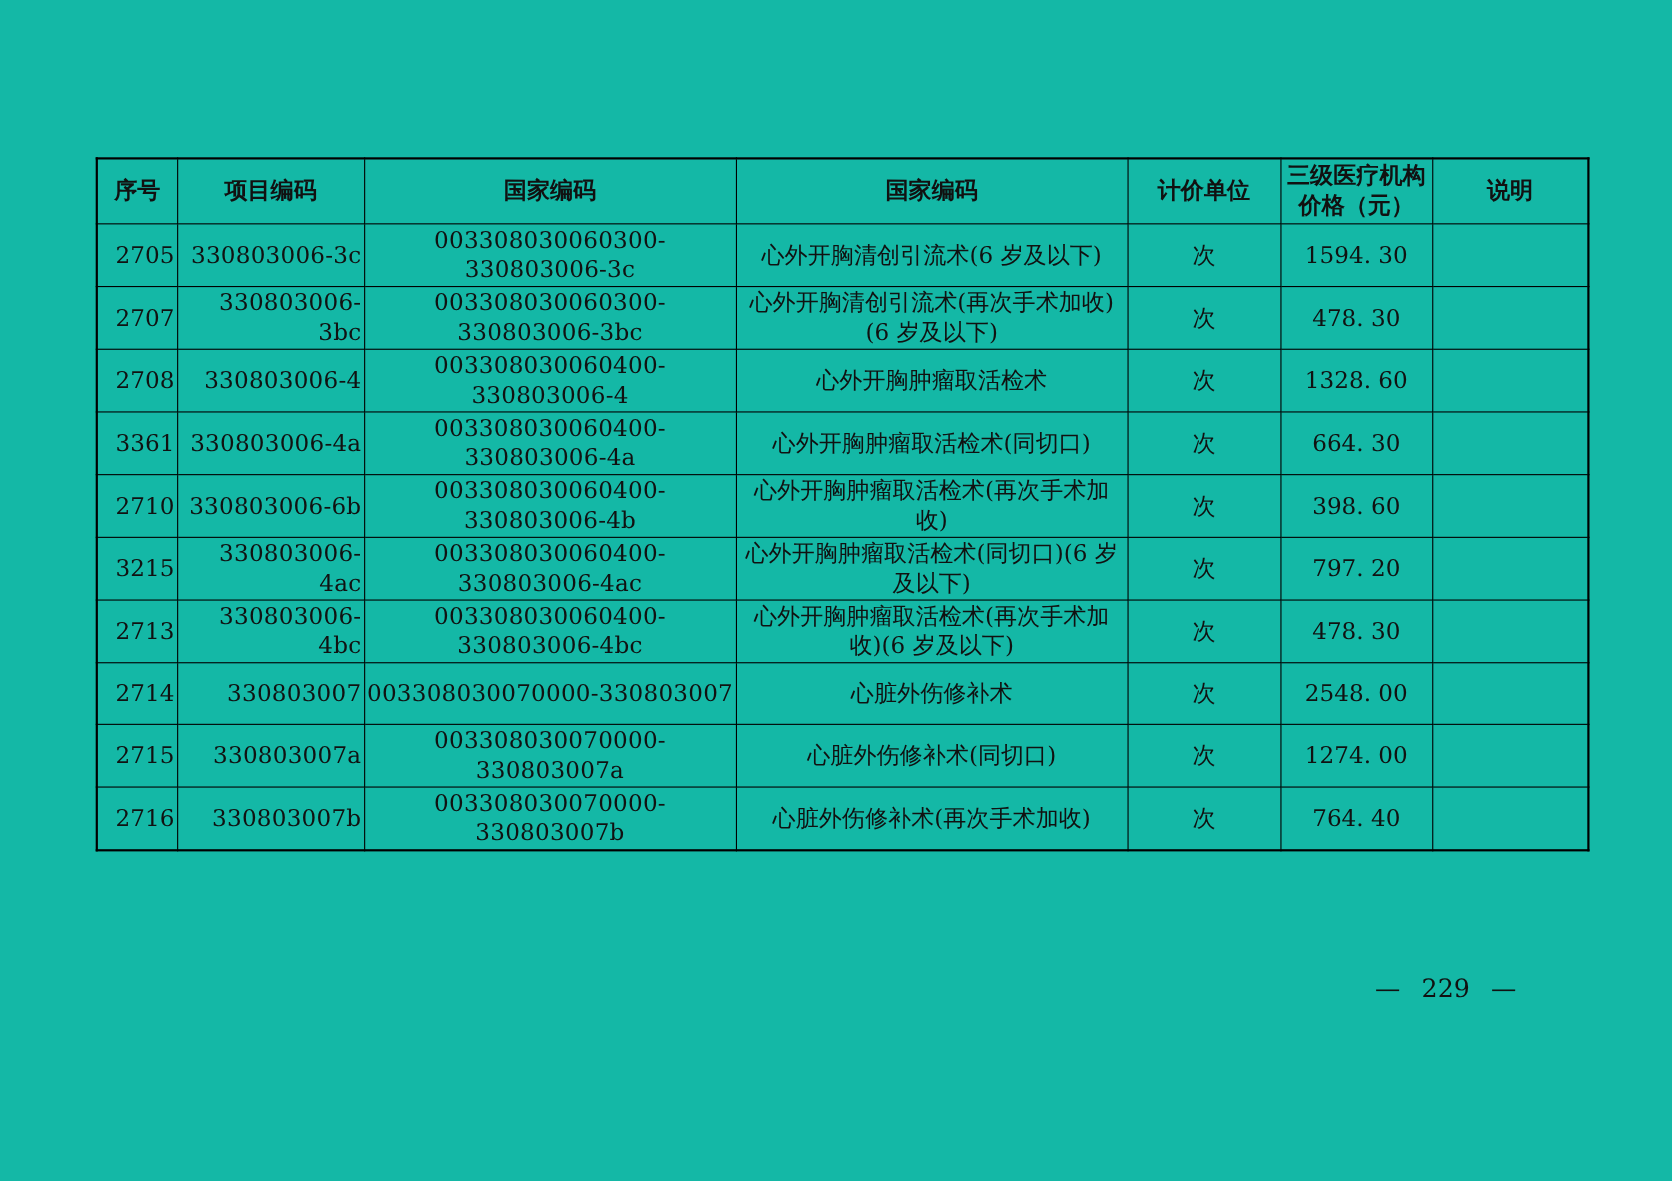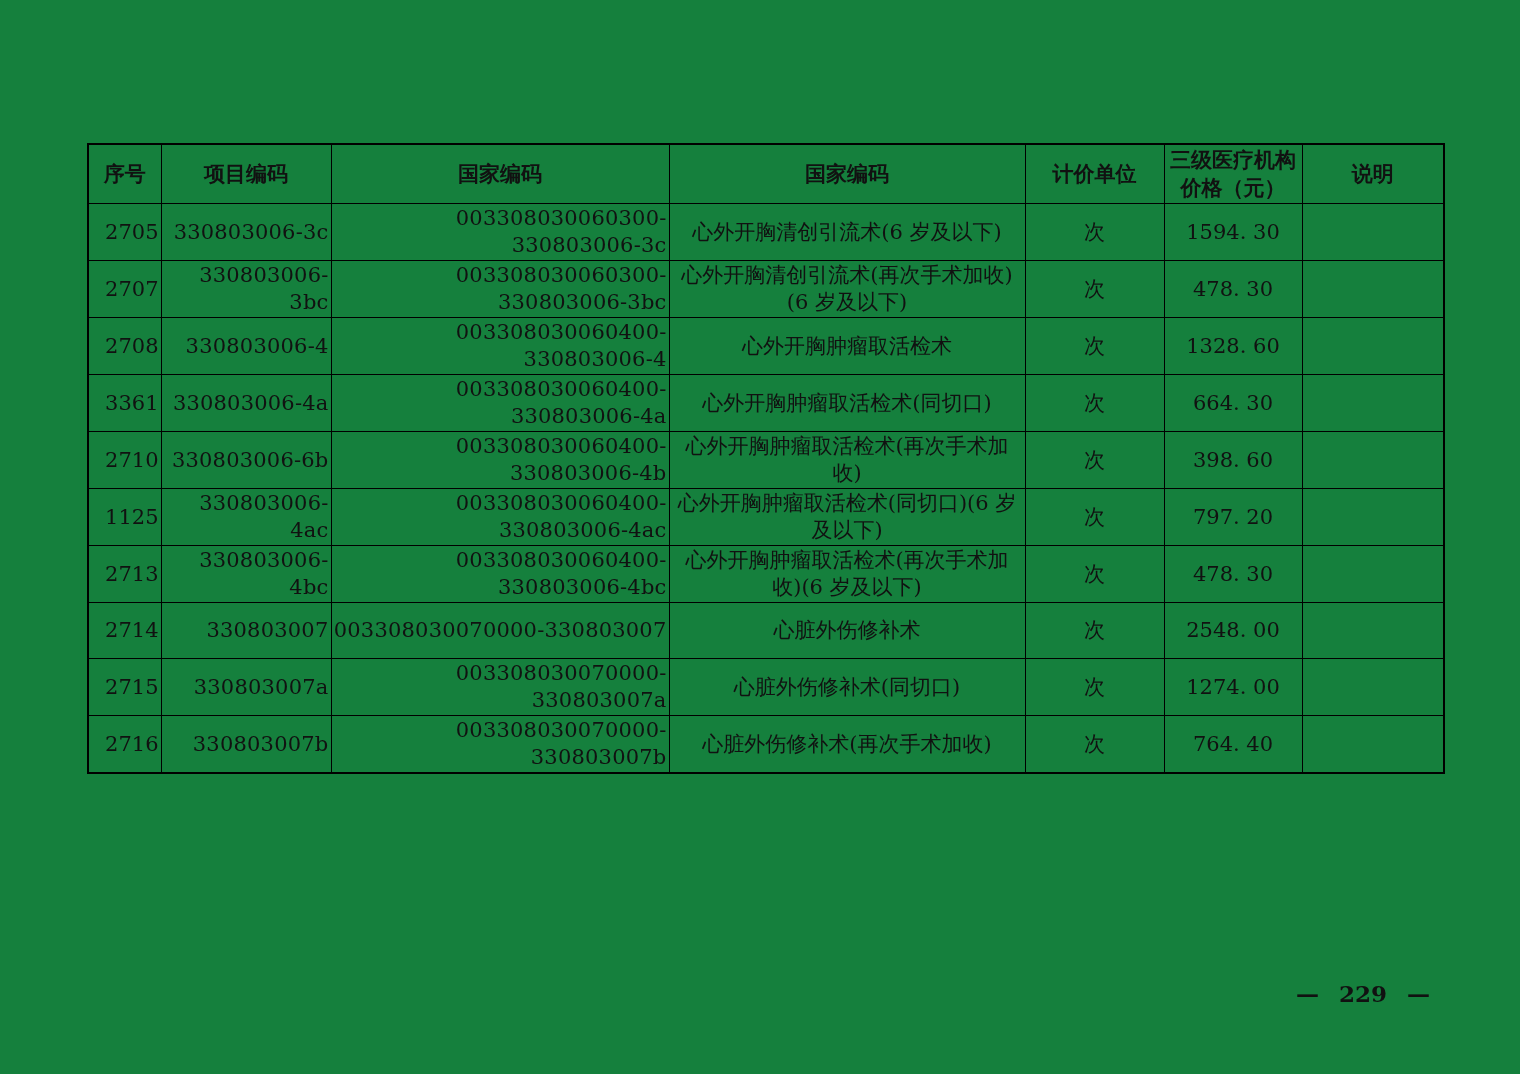--- a/index.html
+++ b/index.html
@@ -4,21 +4,21 @@
 <style>
   html, body {
     margin: 0;
     padding: 0;
     background: #ffffff;
   }
   .page {
     position: relative;
     width: 1520px;
     height: 1074px;
-    background: #15803d;
+    background: #14b8a6;
     font-family: "DejaVu Serif", serif;
     color: #111111;
     overflow: hidden;
   }
   table.price-table {
     position: absolute;
     left: 87px;
     top: 143px;
     width: 1356px;
     border-collapse: collapse;
@@ -44,35 +44,34 @@
     padding: 0 6px;
   }
   tbody tr {
     height: 56px;
   }
   tbody td {
     line-height: 27px;
   }
   td.c-seq   { text-align: right; }
   td.c-code  { text-align: right; padding-left: 3px; letter-spacing: 0.2px; }
-  td.c-nat   { text-align: right; padding-left: 4px; letter-spacing: 0.2px; }
+  td.c-nat   { text-align: center; padding-left: 4px; letter-spacing: 0.2px; }
   td.c-name  { text-align: center; padding-left: 4px; }
   td.c-unit  { text-align: center; }
   td.c-price { text-align: center; }
   td.c-note  { text-align: center; }
   .page-number {
     position: absolute;
     left: 1250px;
-    top: 980px;
+    top: 886px;
     width: 180px;
-    text-align: right;
+    text-align: left;
     font-size: 23px;
     word-spacing: 12px;
     color: #111111;
-    font-weight: bold;
   }
 </style>
 </head>
 <body>
 
 <div class="page">
 
   <table class="price-table">
     <colgroup>
       <col style="width:73px">
@@ -141,21 +140,21 @@
       <td class="c-code">330803006-6b</td>
       <td class="c-nat">003308030060400-330803006-4b</td>
       <td class="c-name">心外开胸肿瘤取活检术(再次手术加收)</td>
       <td class="c-unit">次</td>
       <td class="c-price">398. 60</td>
       <td class="c-note"></td>
     </tr>
 
 
     <tr>
-      <td class="c-seq">1125</td>
+      <td class="c-seq">3215</td>
       <td class="c-code">330803006-4ac</td>
       <td class="c-nat">003308030060400-330803006-4ac</td>
       <td class="c-name">心外开胸肿瘤取活检术(同切口)(6 岁及以下)</td>
       <td class="c-unit">次</td>
       <td class="c-price">797. 20</td>
       <td class="c-note"></td>
     </tr>
 
     <tr>
       <td class="c-seq">2713</td>

